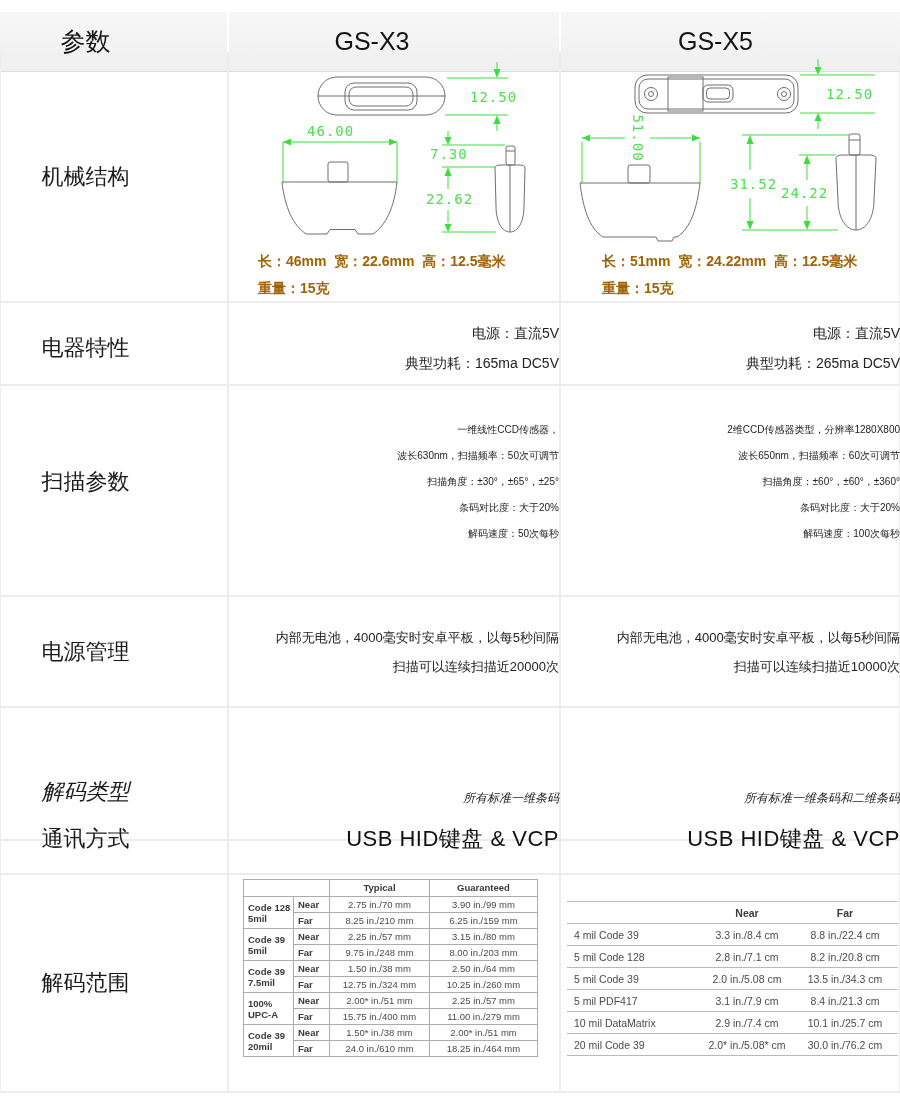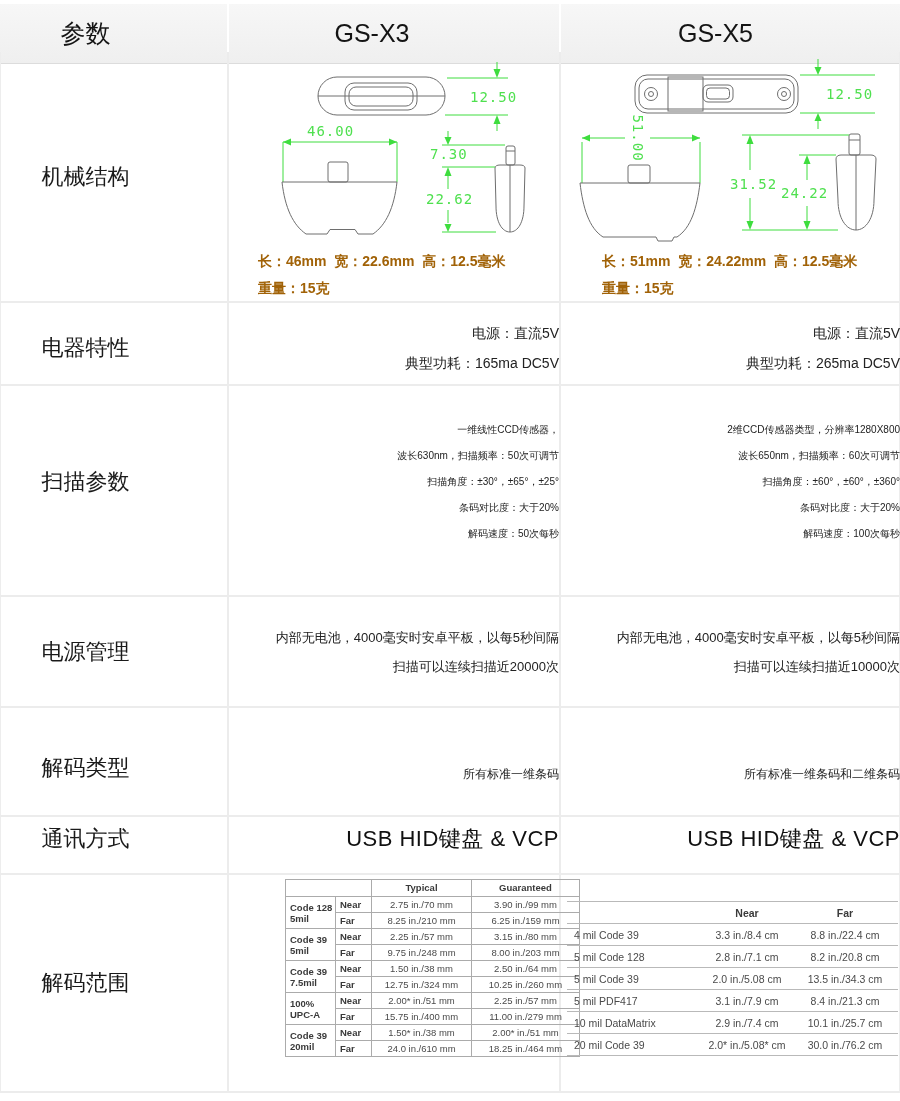--- a/index.html
+++ b/index.html
@@ -1,36 +1,36 @@
 <!DOCTYPE html>
 <html><head>
 <meta charset="utf-8">
 <style>
   html,body{margin:0;padding:0;background:#fff;}
   .page{position:relative;width:900px;height:1101px;background:#fff;overflow:hidden;
         font-family:"Liberation Sans","DejaVu Sans",sans-serif;color:#222;}
   
-  .hdr-cell{position:absolute;top:4px;height:60px;background:linear-gradient(180deg,#f7f7f7,#efefef);
+  .hdr-cell{position:absolute;top:12px;height:60px;background:linear-gradient(180deg,#f7f7f7,#efefef);
         border-bottom:1px solid #dcdcdc;display:flex;align-items:center;justify-content:center;
         font-size:25px;color:#141414;box-sizing:border-box;}
   .hdr-param{left:0;width:227px;padding-right:56px;}
   .hdr-x3{left:229px;width:330px;padding-right:44px;}
   .hdr-x5{left:561px;width:339px;padding-right:30px;}
   
   .vline{position:absolute;top:52px;height:1041px;width:2px;background:#ececec;}
   .vl1{left:227px;} .vl2{left:559px;}
   .edge{position:absolute;top:52px;bottom:8px;width:1px;background:#ededed;}
   .edge-l{left:0;} .edge-r{right:0;}
   
   .row{position:absolute;left:0;width:900px;border-bottom:2px solid #ececec;box-sizing:border-box;}
   .row-mech{top:52px;height:251px;}
   .row-elec{top:311px;height:75px;}
   .row-scan{top:368px;height:229px;}
   .row-power{top:597px;height:111px;}
-  .row-dtype{top:720px;height:97px;}
+  .row-dtype{top:744px;height:97px;font-style:italic;}
   .row-comm{top:805px;height:70px;}
   .row-range{top:875px;height:218px;}
   .row-label{position:absolute;left:0;top:0;bottom:0;width:227px;display:flex;align-items:center;
         justify-content:center;font-size:22px;color:#1a1a1a;padding-right:56px;box-sizing:border-box;}
   .cell-x3{position:absolute;left:229px;width:330px;top:0;bottom:0;}
   .cell-x5{position:absolute;left:561px;width:339px;top:0;bottom:0;}
   .vcenter{display:flex;flex-direction:column;justify-content:center;align-items:flex-end;}
   .padl{padding-left:29px;box-sizing:border-box;}
   .padl5{padding-left:41px;box-sizing:border-box;}
   .elec-line{font-size:14px;line-height:30px;}
@@ -42,21 +42,21 @@
   .svg-x3{margin:6px 0 0 17px;} .svg-x5{margin:6px 0 0 9px;}
   .caption{font-size:14px;font-weight:bold;color:#a16207;white-space:pre-wrap;margin:3px 0 0 0;}
   .cap2{margin-top:9px;}
   
   .o{fill:none;stroke:#6e6e6e;stroke-width:1;}
   .g{fill:none;stroke:#3edd3e;stroke-width:1;}
   .ga{fill:#3edd3e;stroke:none;}
   .gt{fill:#4fe04f;font-family:"DejaVu Sans Mono",monospace;font-size:14px;letter-spacing:1px;}
   
   .t3{position:absolute;left:14px;top:4px;border-collapse:collapse;width:294px;table-layout:fixed;
-      font-size:9.5px;color:#4a4a4a;margin-left:42px;}
+      font-size:9.5px;color:#4a4a4a;}
   .t3 th,.t3 td{border:1px solid #ababab;padding:0 2px;height:15px;line-height:10px;
       text-align:center;font-weight:normal;overflow:hidden;}
   .t3 .hd{font-weight:bold;color:#3a3a3a;height:16px;}
   .t3 .nf{font-weight:bold;text-align:left;padding-left:4px;color:#3a3a3a;}
   .t3 .code{text-align:left;padding-left:4px;font-weight:bold;line-height:11px;color:#3a3a3a;}
   
   .t5{position:absolute;left:6px;top:26px;border-collapse:collapse;width:331px;table-layout:fixed;
       font-size:10.5px;color:#4a4a4a;}
   .t5 th,.t5 td{border-bottom:1px solid #b9b9b9;height:21px;padding:0;text-align:center;font-weight:normal;}
   .t5 tr.hd th{border-top:1px solid #b9b9b9;font-weight:bold;color:#3a3a3a;}

